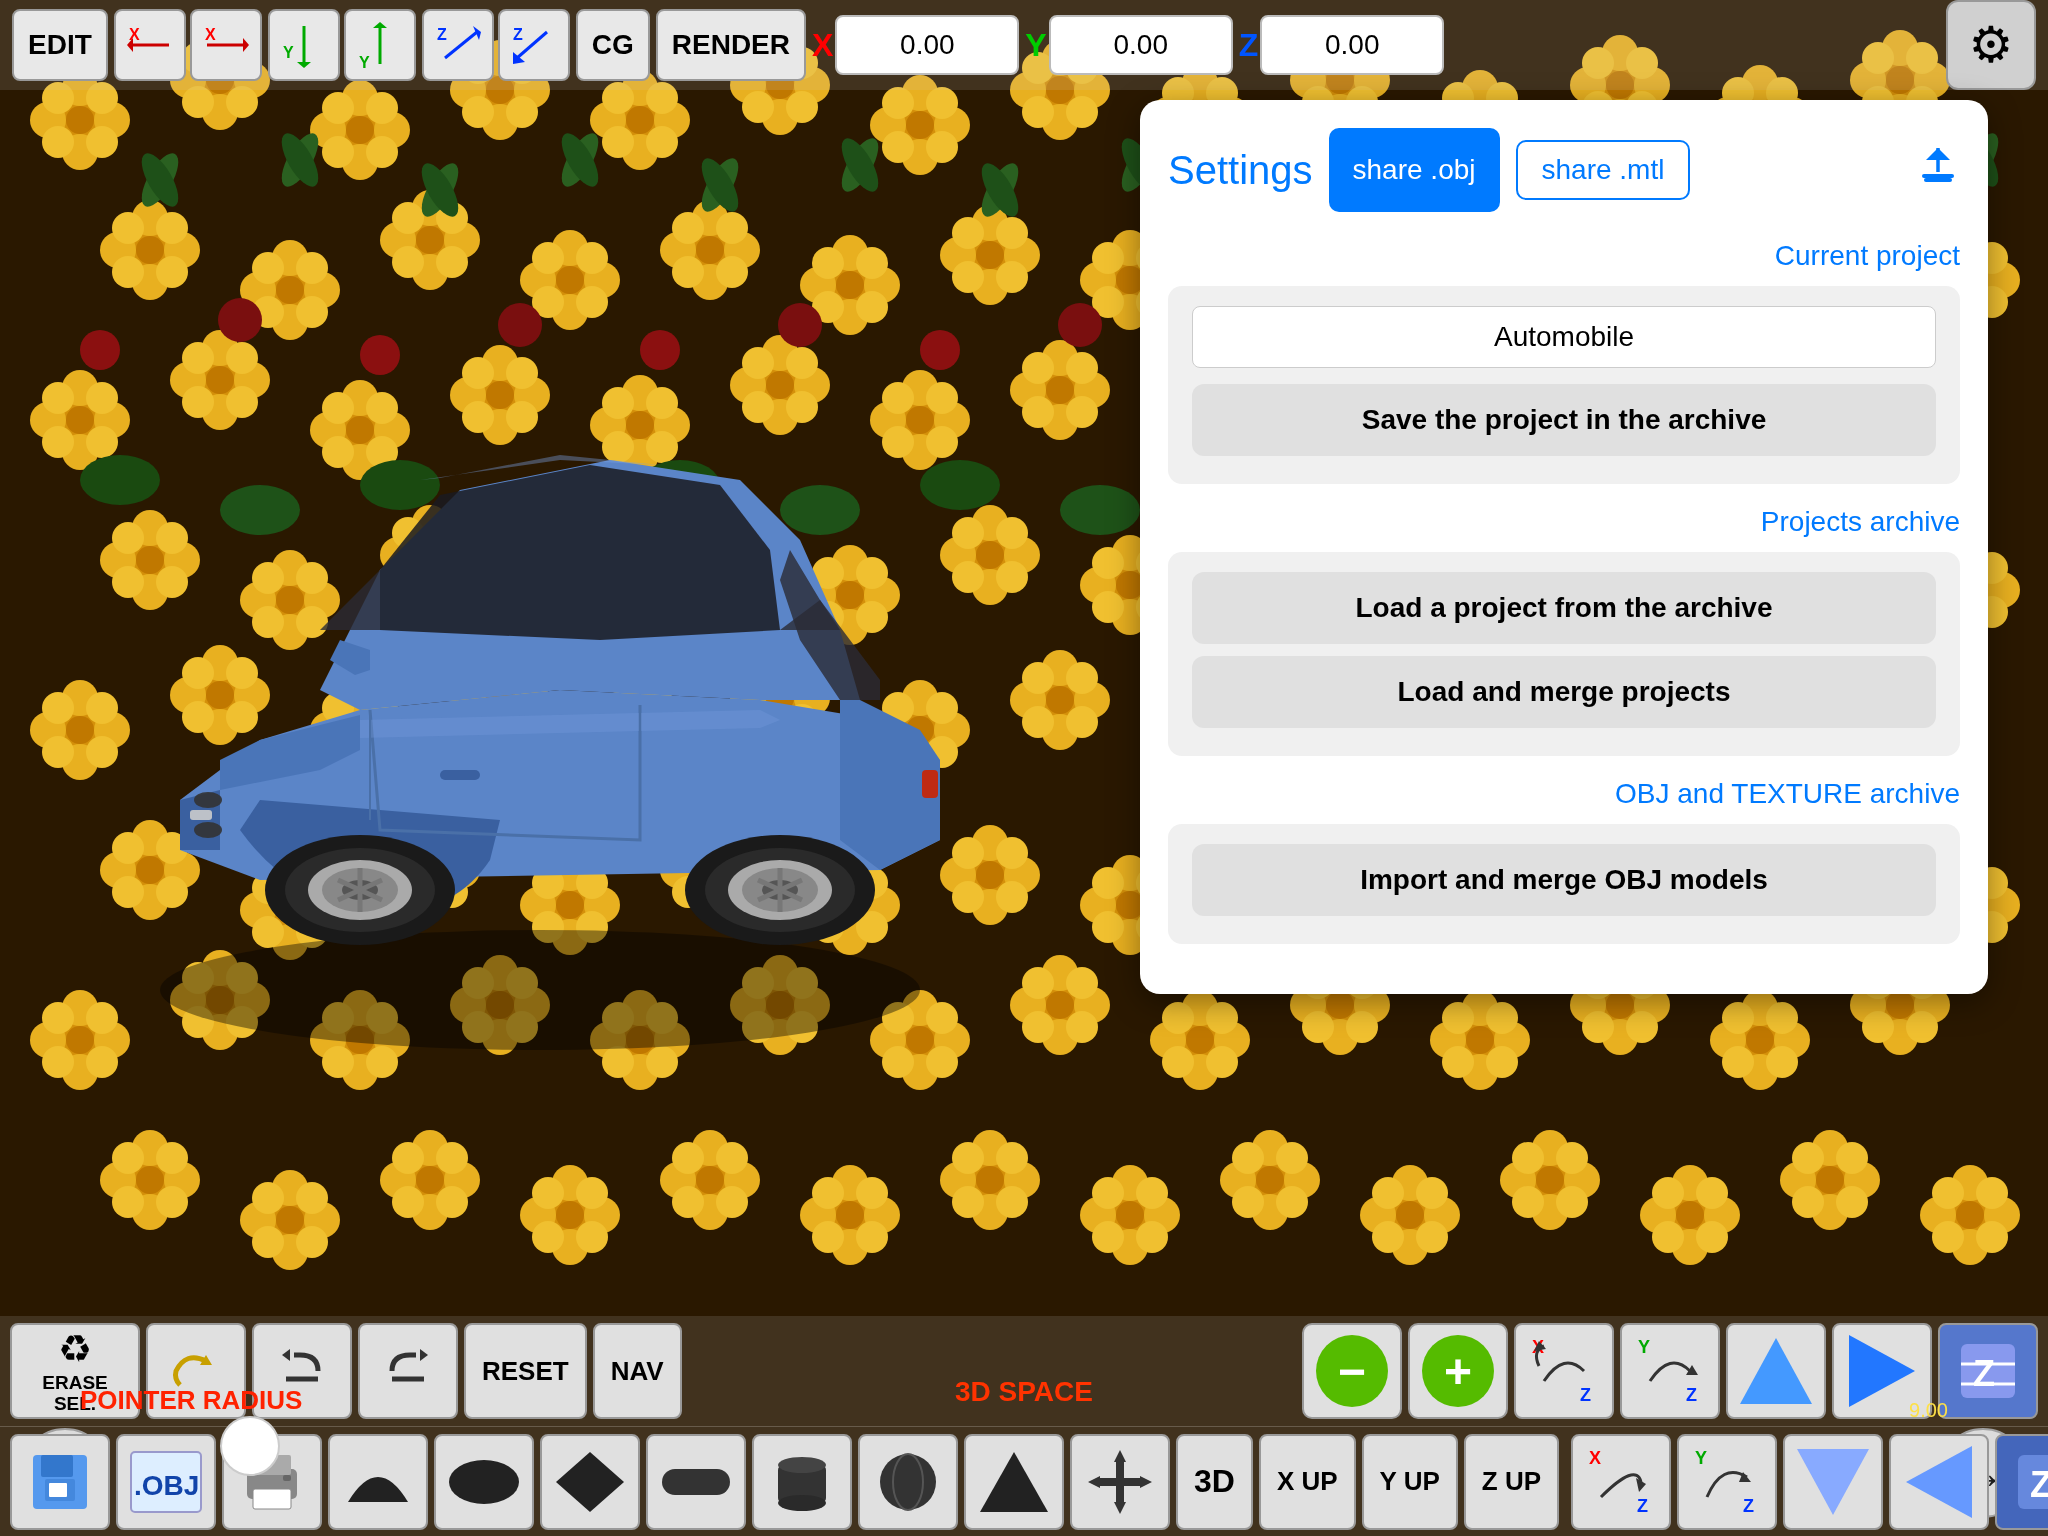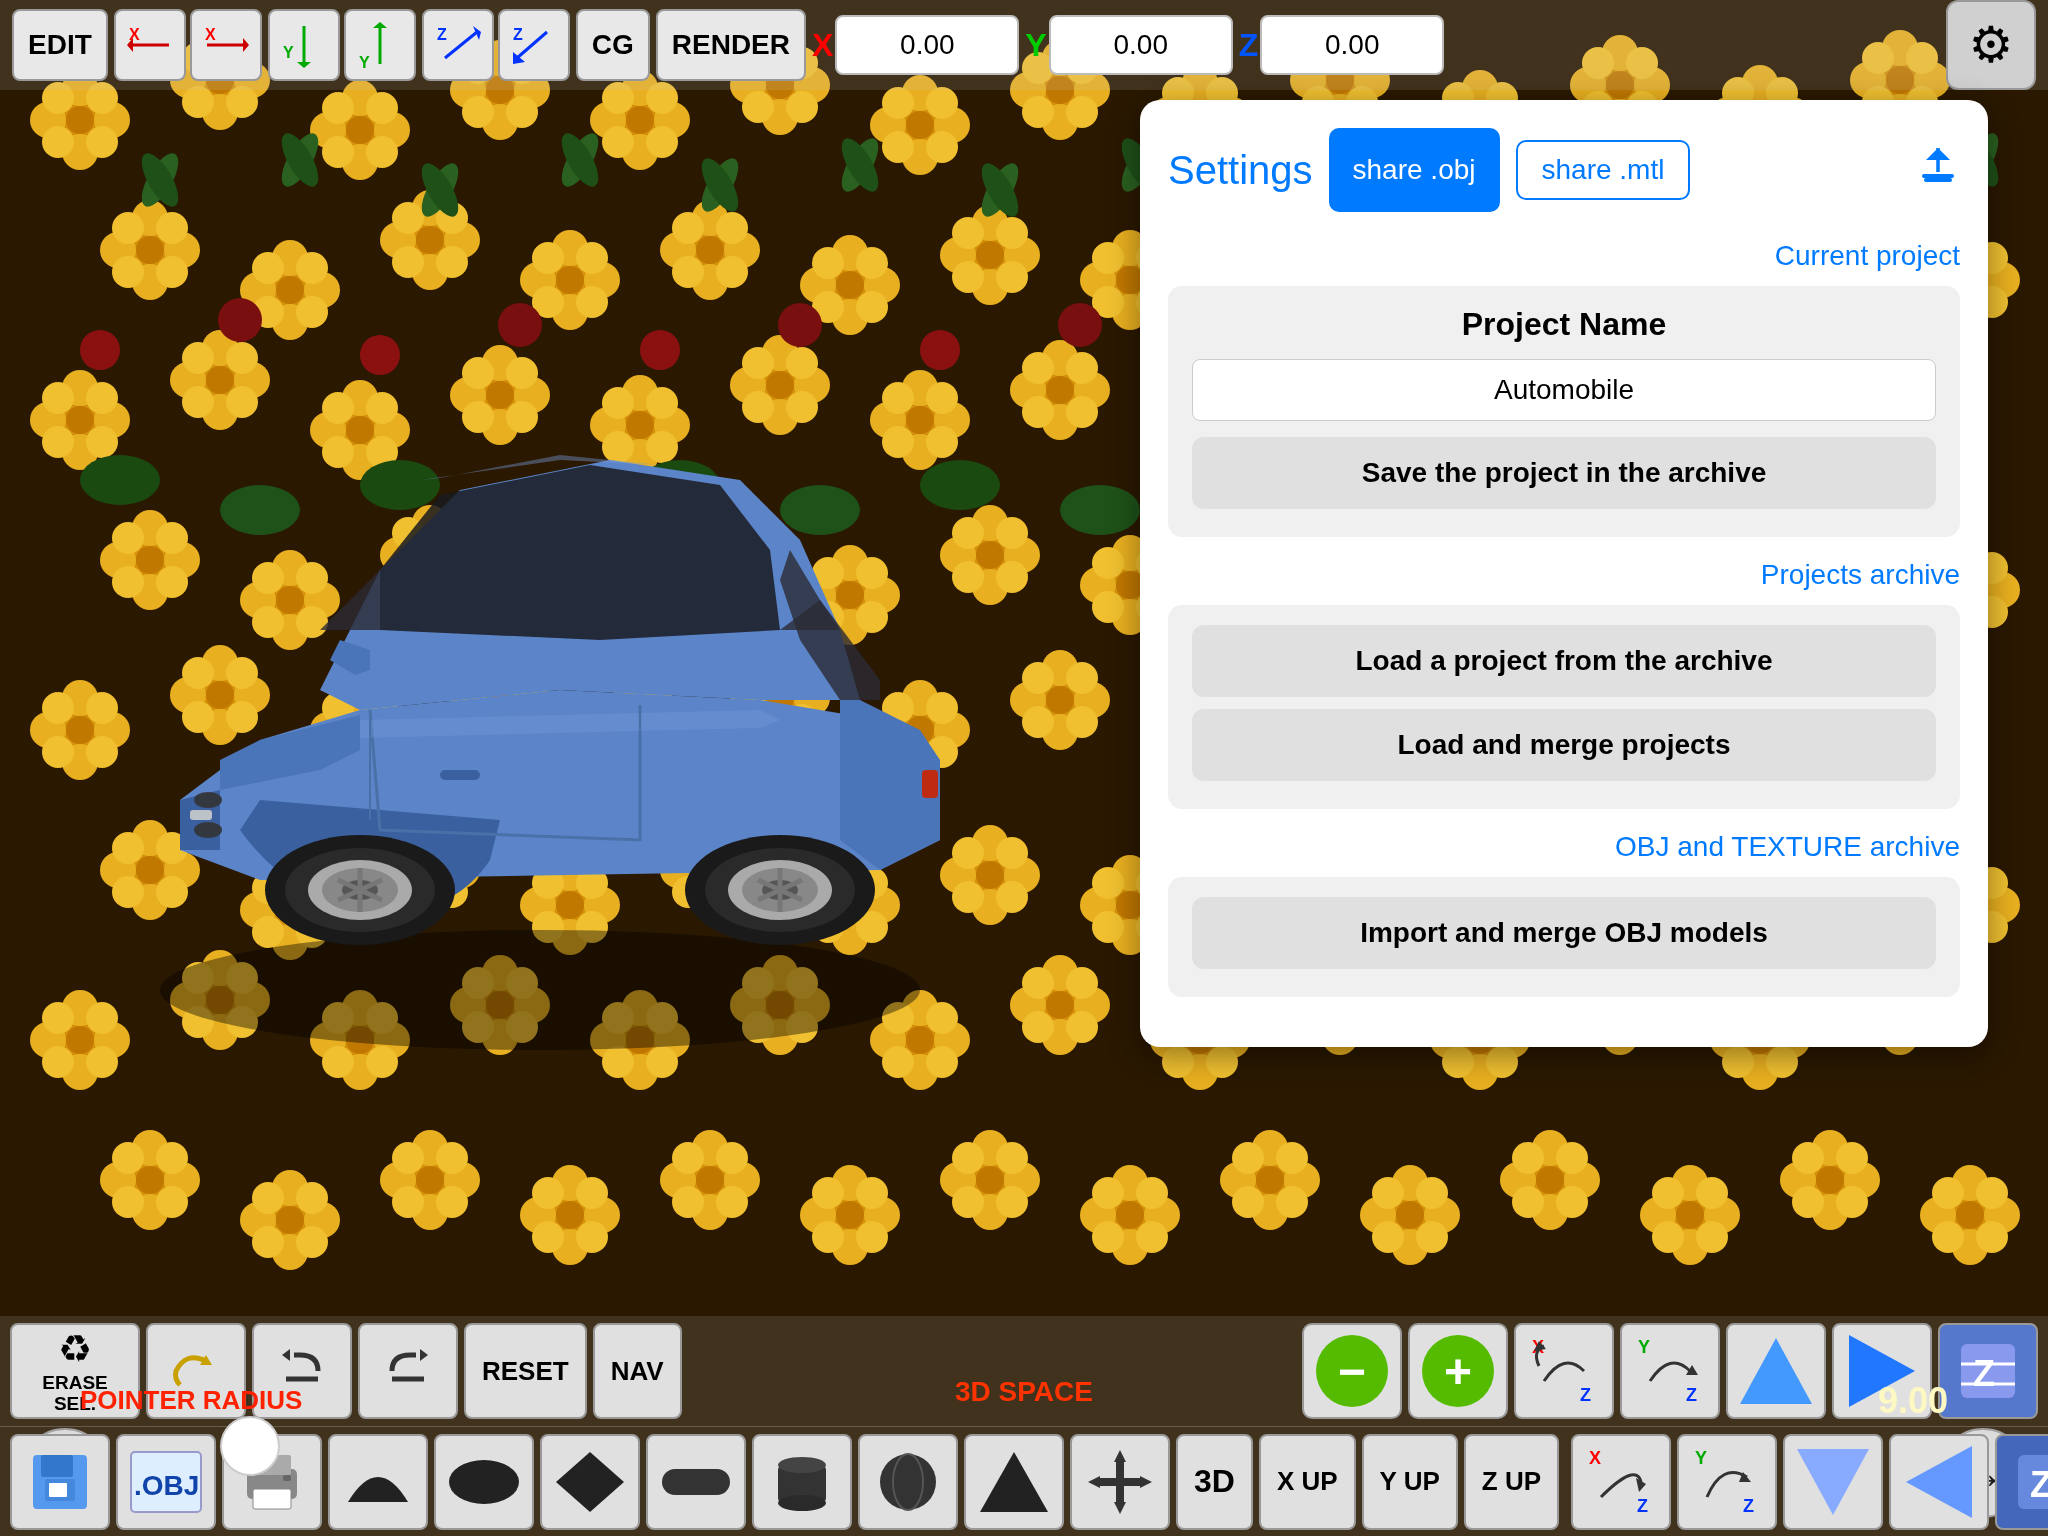--- a/index.html
+++ b/index.html
@@ -336,23 +336,23 @@
       font-size: 28px;
       font-weight: bold;
       z-index: 11;
     }
 
     
     #value-display {
       position: absolute;
       bottom: 114px;
       right: 100px;
-      color: #fef9c3;
-      font-size: 36px;
-      font-weight: bold;
+      color: #fde047;
+      font-size: 20px;
+      font-weight: normal;
       z-index: 11;
     }
 
     
     .right-btn-green-minus {
       background: #e0e0e0;
       border: 2px solid #999;
       border-radius: 10px;
       width: 100px;
       height: 96px;
@@ -782,21 +782,20 @@
         <rect x="8" y="34" width="28" height="4" rx="2" fill="#007AFF"></rect>
         <line x1="22" y1="4" x2="22" y2="28" stroke="#007AFF" stroke-width="3.5"></line>
         <polygon points="10,16 22,4 34,16" fill="#007AFF"></polygon>
       </svg>
     </button>
   </div>
 
   <div class="section-label">Current project</div>
 
   <div class="section-box">
-    <div class="project-name-label">Project Name</div>
     <input class="project-name-input" type="text" value="Automobile" style="">
     <button class="action-btn">Save the project in the archive</button>
   </div>
 
   <div class="section-label">Projects archive</div>
 
   <div class="section-box">
     <button class="action-btn">Load a project from the archive</button>
     <button class="action-btn">Load and merge projects</button>
   </div>

